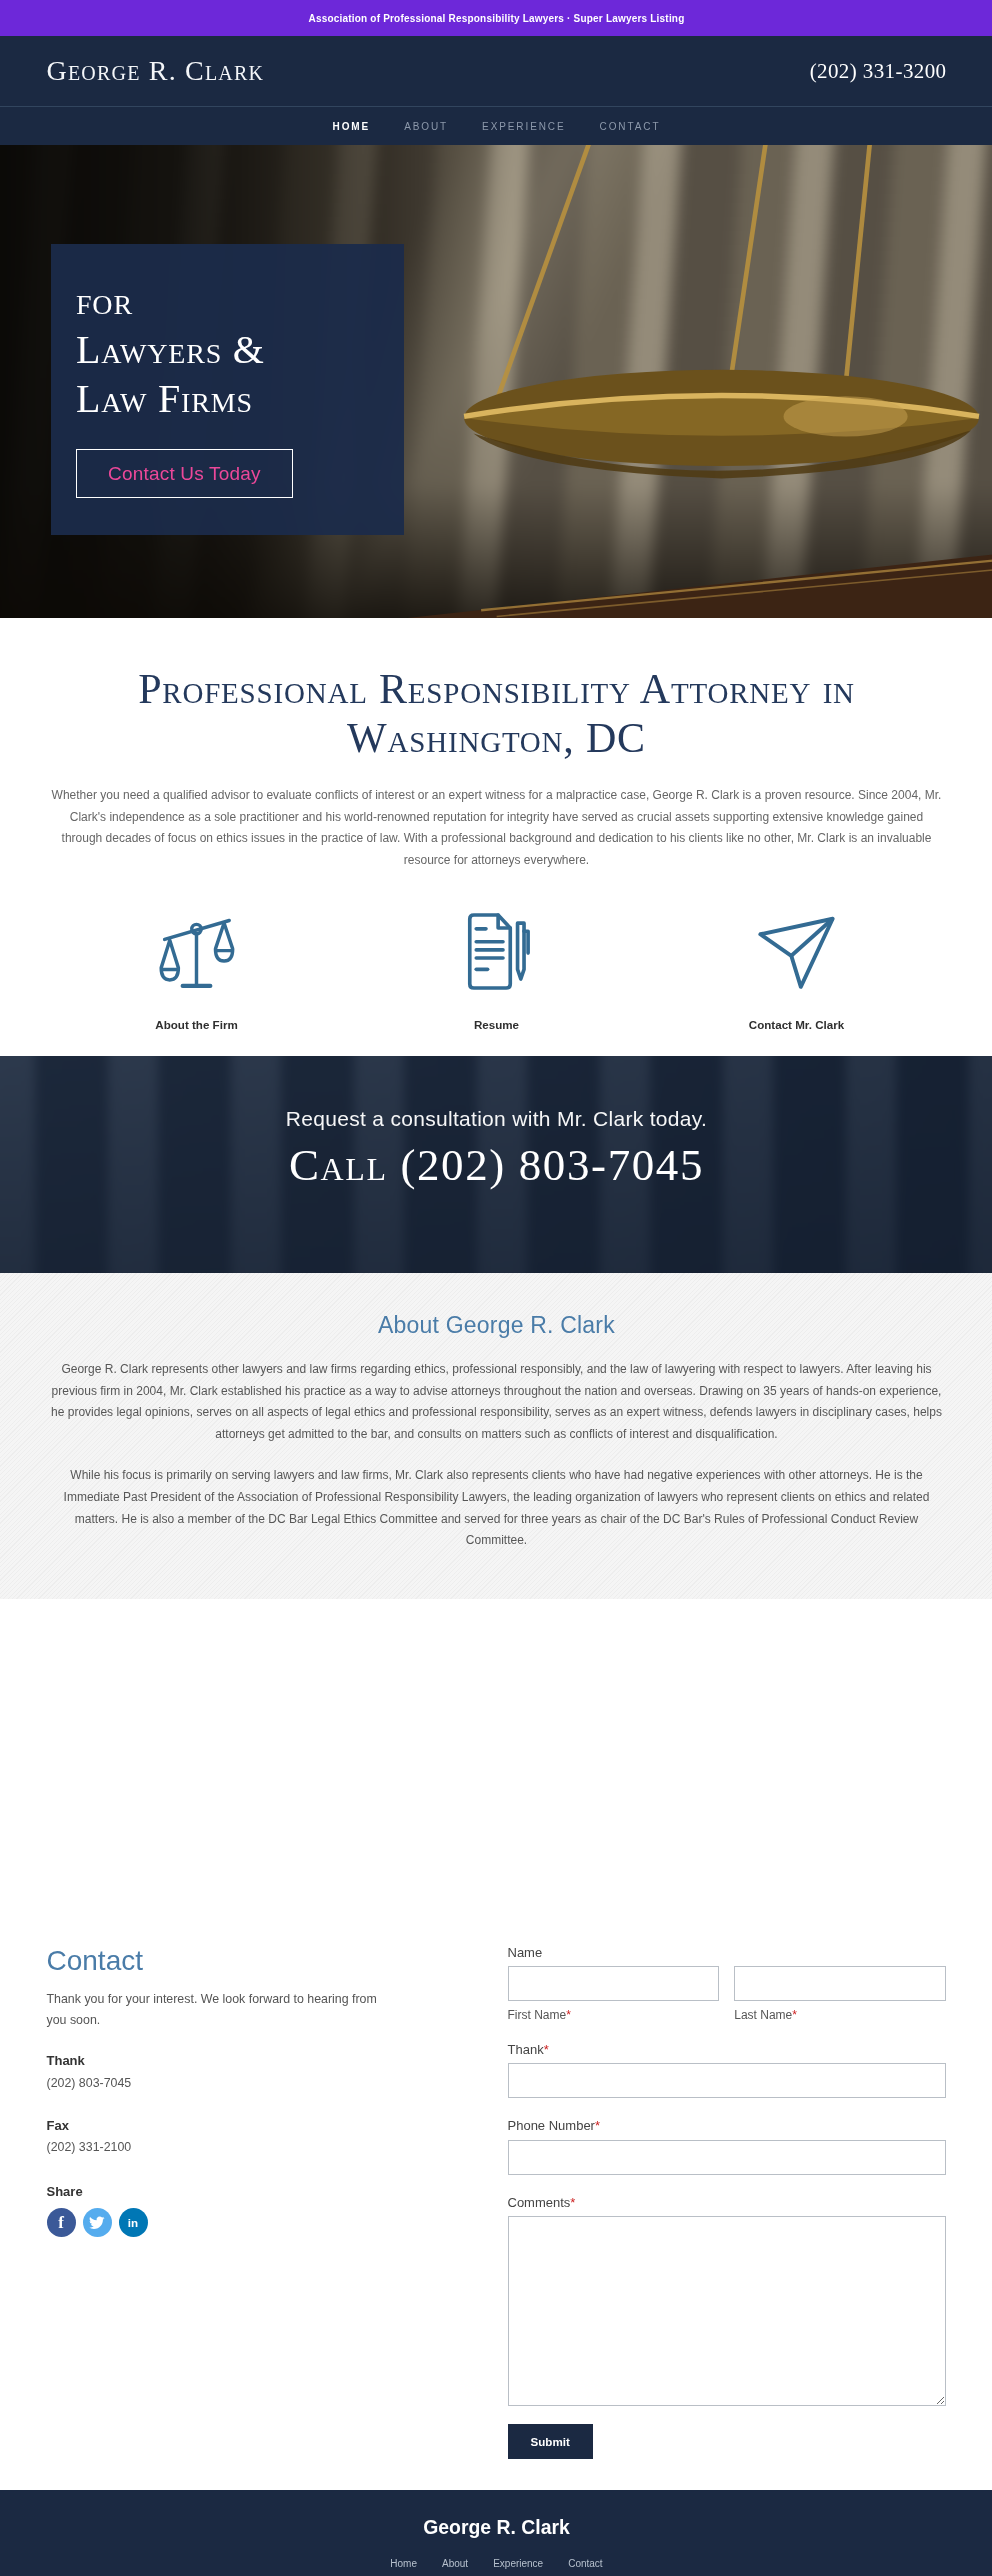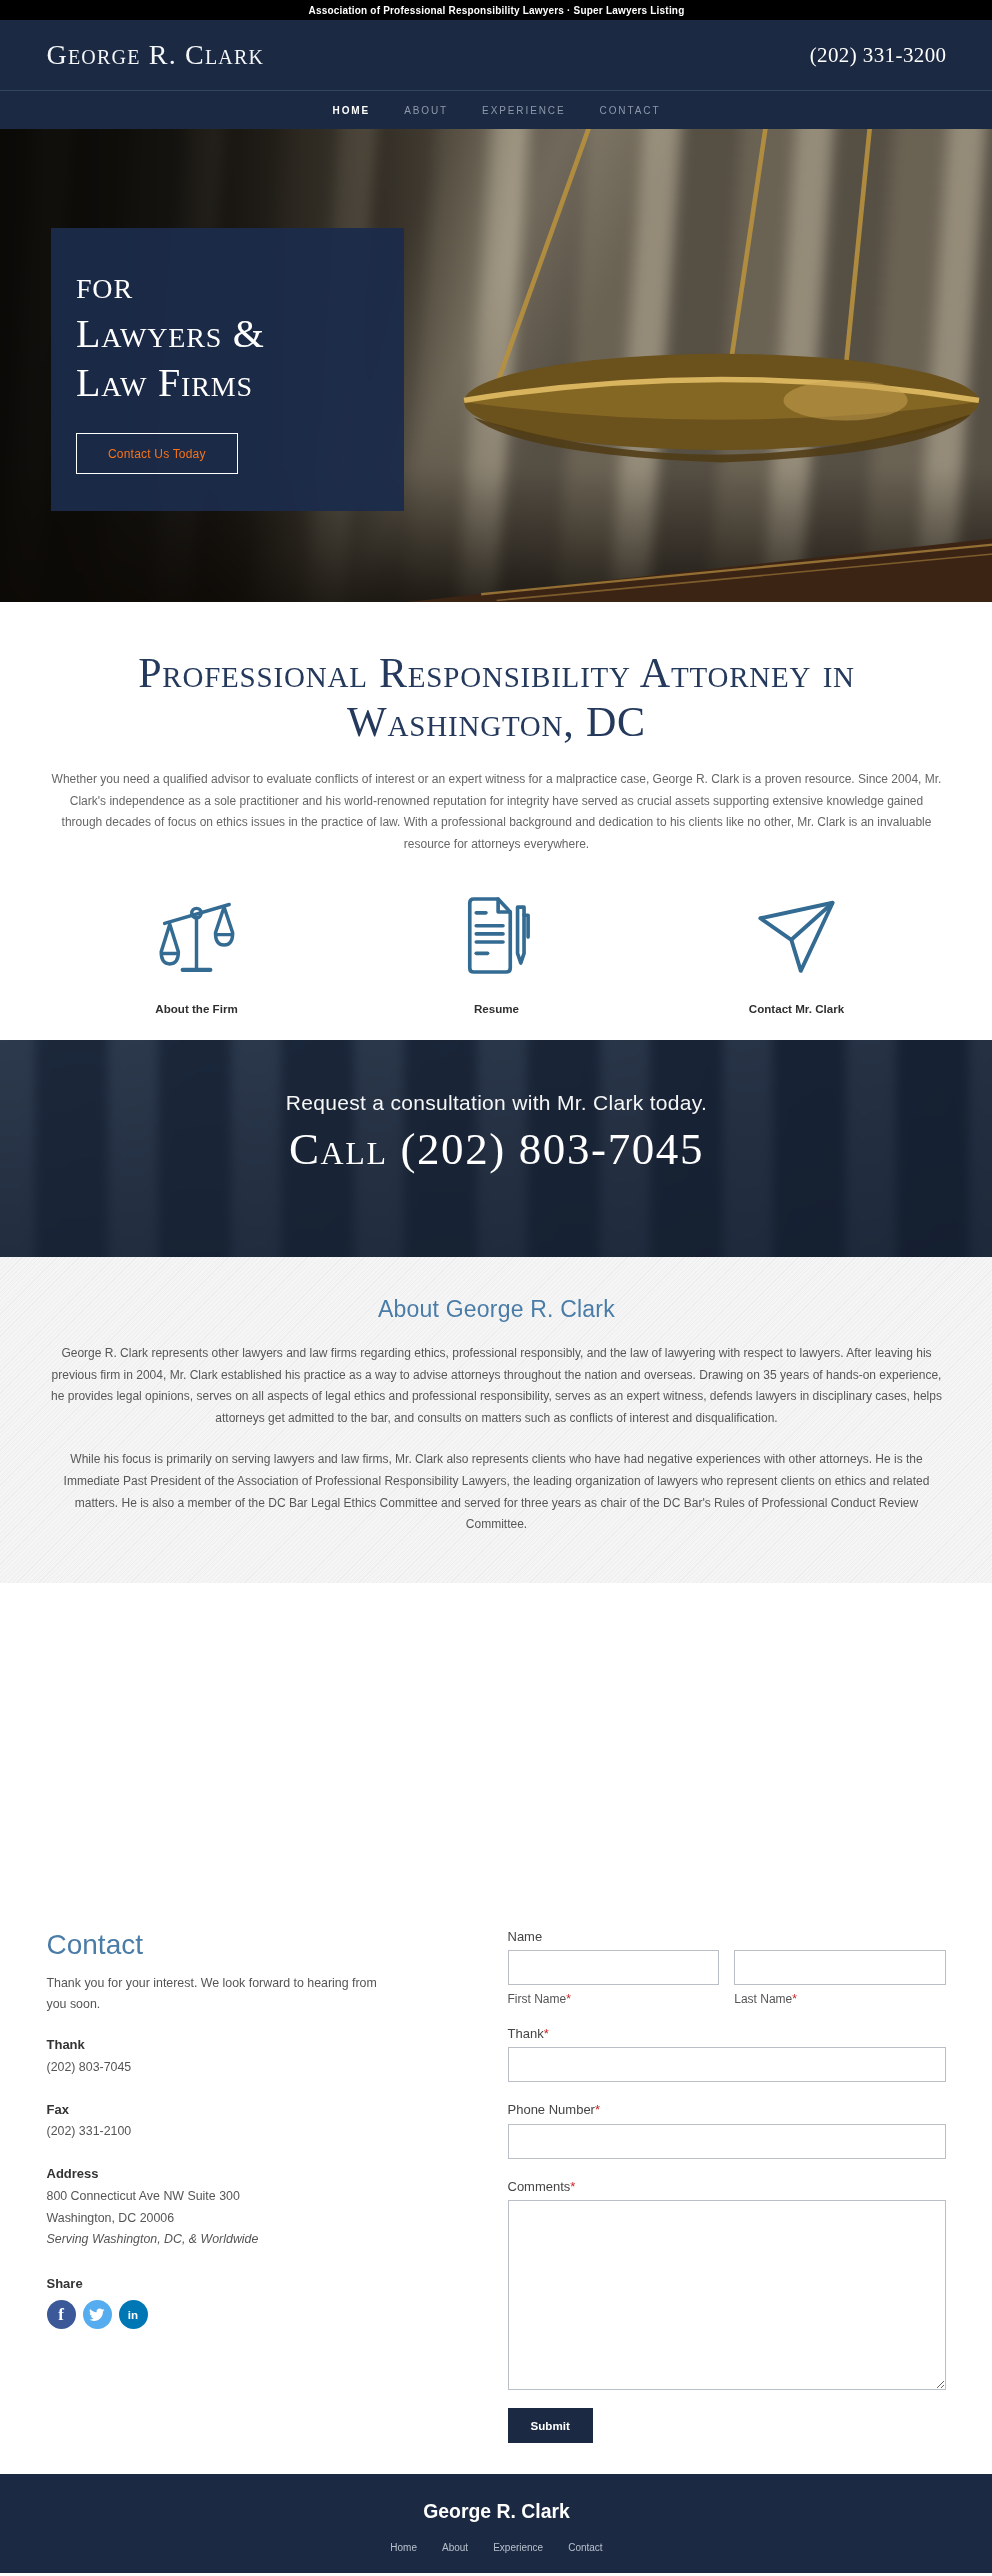--- a/index.html
+++ b/index.html
@@ -2,21 +2,21 @@
 <html style="font-size:12.4px"><head>
 <meta charset="utf-8">
 <style>
   * { margin:0; padding:0; box-sizing:border-box; }
   html,body { background:#ffffff; }
   body { width:993px; margin:0 auto; font-family:"Liberation Sans", sans-serif; color:#3f3f3f; }
   .container { width:900px; margin:0 auto; }
   a { text-decoration:none; color:inherit; cursor:pointer; }
 
   
-  .topbar { background:#000000; height:20px; display:flex; align-items:center; justify-content:center; }
+  .topbar { background:#6d28d9; height:36px; display:flex; align-items:center; justify-content:center; }
   .topbar span { color:#ffffff; font-size:10px; font-weight:bold; letter-spacing:0.2px; }
 
   
   .site-header { background:#1b2942; height:70px; }
   .header-inner { height:100%; display:flex; align-items:center; justify-content:space-between; }
   .logo { font-family:"Liberation Serif", serif; font-variant:small-caps; font-size:28px; letter-spacing:1.2px; color:#f4f6f9; font-weight:400; }
   .header-phone { font-family:"Liberation Serif", serif; font-size:21px; color:#ffffff; letter-spacing:0.4px; }
 
   
   .main-nav { background:#1b2942; border-top:0.8px solid #32455e; height:39px; display:flex; align-items:center; justify-content:center; gap:34px; }
@@ -30,21 +30,21 @@
       linear-gradient(to top, rgba(12,9,5,.85) 0%, rgba(12,9,5,0) 30%),
       linear-gradient(115deg, rgba(0,0,0,0) 38%, rgba(255,244,214,.16) 47%, rgba(0,0,0,0) 56%),
       linear-gradient(to right, rgba(6,5,3,.96) 0%, rgba(6,5,3,.85) 20%, rgba(20,16,10,.55) 38%, rgba(0,0,0,0) 52%),
       repeating-linear-gradient(94deg, #6a6253 0 54px, #948b79 54px 92px, #564f44 92px 152px),
       linear-gradient(100deg, #120d08 0%, #2a2216 30%, #57503f 48%, #968d7a 66%, #6f685a 84%, #837b6a 100%);
   }
   .hero-scale { position:absolute; top:0; right:0; }
   .hero-box { position:absolute; left:51px; top:99px; width:353px; background:rgba(27,43,74,.95); padding:33px 25px 37px 25px; }
   .hero-title { font-family:"Liberation Serif", serif; font-variant:small-caps; font-weight:400; color:#ffffff; font-size:40px; line-height:1.22; letter-spacing:0.8px; }
   .hero-title .line { display:block; }
-  .hero-cta { display:inline-block; margin-top:26px; border:1.6px solid #ffffff; color:#f97316; font-size:12px; padding:12.4px 31px; letter-spacing:0.2px; }
+  .hero-cta { display:inline-block; margin-top:26px; border:1.6px solid #ffffff; color:#ec4899; font-size:19px; padding:12.4px 31px; letter-spacing:0.2px; }
 
   
   .intro { background:#ffffff; padding:39px 0 0 0; height:438px; }
   .intro h1 { font-family:"Liberation Serif", serif; font-variant:small-caps; font-weight:400; color:#24395c; font-size:42px; line-height:1.16; text-align:center; max-width:744px; margin:8px auto; letter-spacing:0.8px; }
   .intro-para { max-width:892px; margin:23px auto 0 auto; text-align:center; color:#666666; font-size:12px; line-height:1.78; }
   .features { width:900px; margin:40px auto 0 auto; display:flex; }
   .feature { flex:1; display:flex; flex-direction:column; align-items:center; }
   .feature svg { display:block; }
   .feature-label { margin-top:26px; font-size:11.6px; font-weight:bold; color:#2f2f2f; }
 
@@ -213,26 +213,20 @@
       <h2>Contact</h2>
       <p class="contact-intro">Thank you for your interest. We look forward to hearing from you soon.</p>
       <div class="info-block">
         <div class="info-label">Thank</div>
         <div class="info-value">(202) 803-7045</div>
       </div>
       <div class="info-block">
         <div class="info-label">Fax</div>
         <div class="info-value">(202) 331-2100</div>
       </div>
-      <div class="info-block">
-        <div class="info-label">Address</div>
-        <div class="info-value">800 Connecticut Ave NW Suite 300</div>
-        <div class="info-value" style="margin-top:0">Washington, DC 20006</div>
-        <div class="info-value italic" style="margin-top:0">Serving Washington, DC, &amp; Worldwide</div>
-      </div>
       <div class="share-label">Share</div>
       <div class="social-row">
         <a class="social fb">
             <span>f</span>
           </a>
         <a class="social tw">
           <svg width="15.5" height="15.5" viewBox="0 0 24 24" fill="#ffffff">
             <path d="M23.953 4.57a10 10 0 01-2.825.775 4.958 4.958 0 002.163-2.723 9.99 9.99 0 01-3.127 1.195 4.92 4.92 0 00-8.384 4.482C7.69 8.095 4.067 6.13 1.64 3.162a4.822 4.822 0 00-.666 2.475c0 1.71.87 3.213 2.188 4.096a4.904 4.904 0 01-2.228-.616v.06a4.923 4.923 0 003.946 4.827 4.996 4.996 0 01-2.212.085 4.936 4.936 0 004.604 3.417 9.867 9.867 0 01-6.102 2.105c-.39 0-.779-.023-1.17-.067a13.995 13.995 0 007.557 2.209c9.053 0 13.998-7.496 13.998-13.985 0-.21 0-.42-.015-.63A9.935 9.935 0 0024 4.59z"></path>
           </svg>
         </a>

